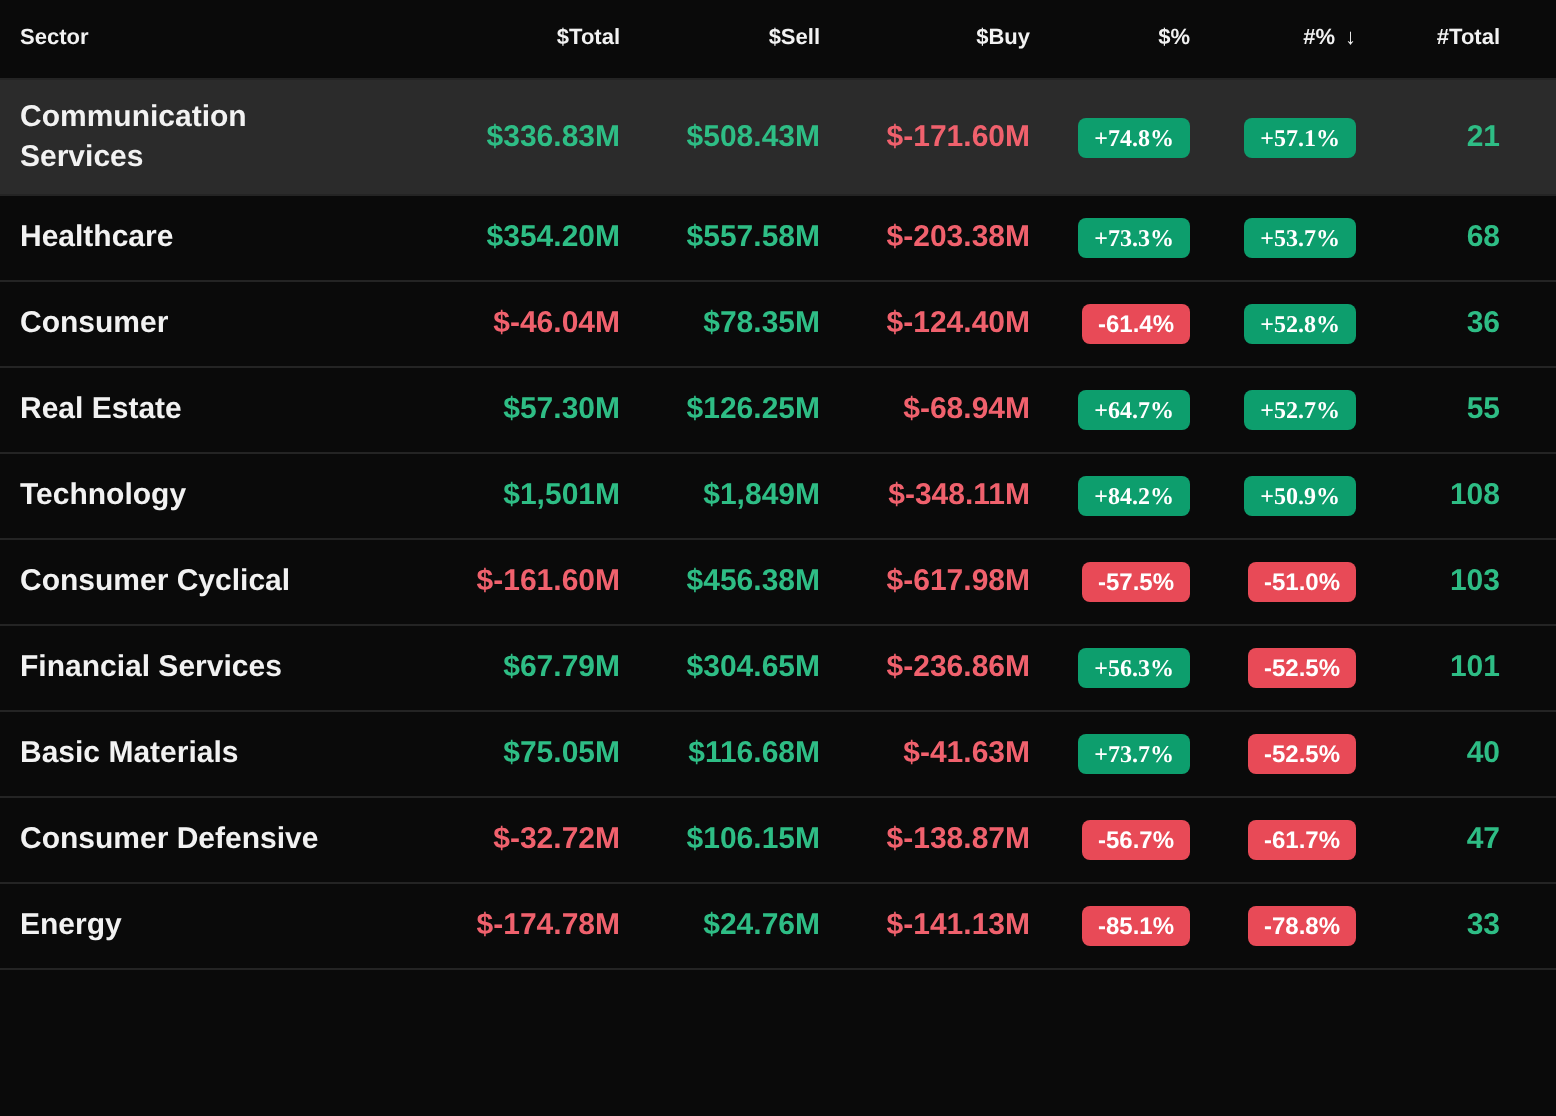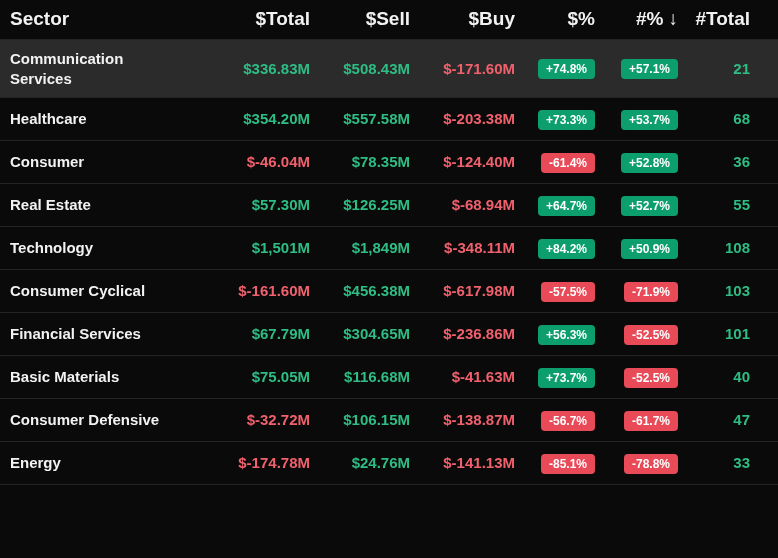--- a/index.html
+++ b/index.html
@@ -17,35 +17,35 @@
     padding: 0 28px 0 10px;
     align-items: center;
     border-bottom: 1px solid var(--separator, #262626);
   }
   .header-row { height: 40px; }
   .row { min-height: 43px; cursor: pointer; }
   .row.selected { background: var(--row_highlight, #2b2b2b); }
   .cell { font-size: 15px; font-weight: 700; line-height: 1.3; padding: 9px 0; }
   .cell.left  { text-align: left; }
   .cell.right { text-align: right; }
-  .th { color: var(--header_text, #f2f2f2); font-size: 19px; font-weight: 700; padding: 0; }
+  .th { color: var(--header_text, #f2f2f2); font-size: 11px; font-weight: 700; padding: 0; }
   .sort-arrow { margin-left: 5px; color: var(--header_text, #f2f2f2); font-weight: 700; }
   .sector { color: var(--header_text, #f2f2f2); padding-right: 10px; }
   .pos { color: var(--green, #2ebd85); }
   .neg { color: var(--red, #f0616d); }
   .badge {
     display: inline-block;
     font-size: 12px;
     font-weight: 700;
     color: var(--badge_text, #ffffff);
     padding: 4px 8px;
     border-radius: 4px;
     line-height: 1;
   }
-  .badge-pos { background: var(--badge_green_bg, #0d9e6d); }
+  .badge-pos { background: var(--badge_green_bg, #0d9e6d); font-family: Liberation Serif, serif; }
   .badge-neg { background: var(--badge_red_bg, #e84a57); }
 </style>
 </head>
 <body>
 
 <div class="table-wrap">
   <div class="header-row" id="header-row">
       <div class="cell th left"><span>Sector</span></div>
       <div class="cell th right"><span>$Total</span></div>
       <div class="cell th right"><span>$Sell</span></div>
@@ -99,21 +99,21 @@
         <div class="cell right"><span class="badge badge-pos">+84.2%</span></div>
         <div class="cell right"><span class="badge badge-pos">+50.9%</span></div>
         <div class="cell right pos">108</div>
       </div>
       <div class="row">
         <div class="cell left sector">Consumer Cyclical</div>
         <div class="cell right neg">$-161.60M</div>
         <div class="cell right pos">$456.38M</div>
         <div class="cell right neg">$-617.98M</div>
         <div class="cell right"><span class="badge badge-neg">-57.5%</span></div>
-        <div class="cell right"><span class="badge badge-neg">-71.9%</span></div>
+        <div class="cell right"><span class="badge badge-neg">-51.0%</span></div>
         <div class="cell right pos">103</div>
       </div>
       <div class="row">
         <div class="cell left sector">Financial Services</div>
         <div class="cell right pos">$67.79M</div>
         <div class="cell right pos">$304.65M</div>
         <div class="cell right neg">$-236.86M</div>
         <div class="cell right"><span class="badge badge-pos">+56.3%</span></div>
         <div class="cell right"><span class="badge badge-neg">-52.5%</span></div>
         <div class="cell right pos">101</div>

